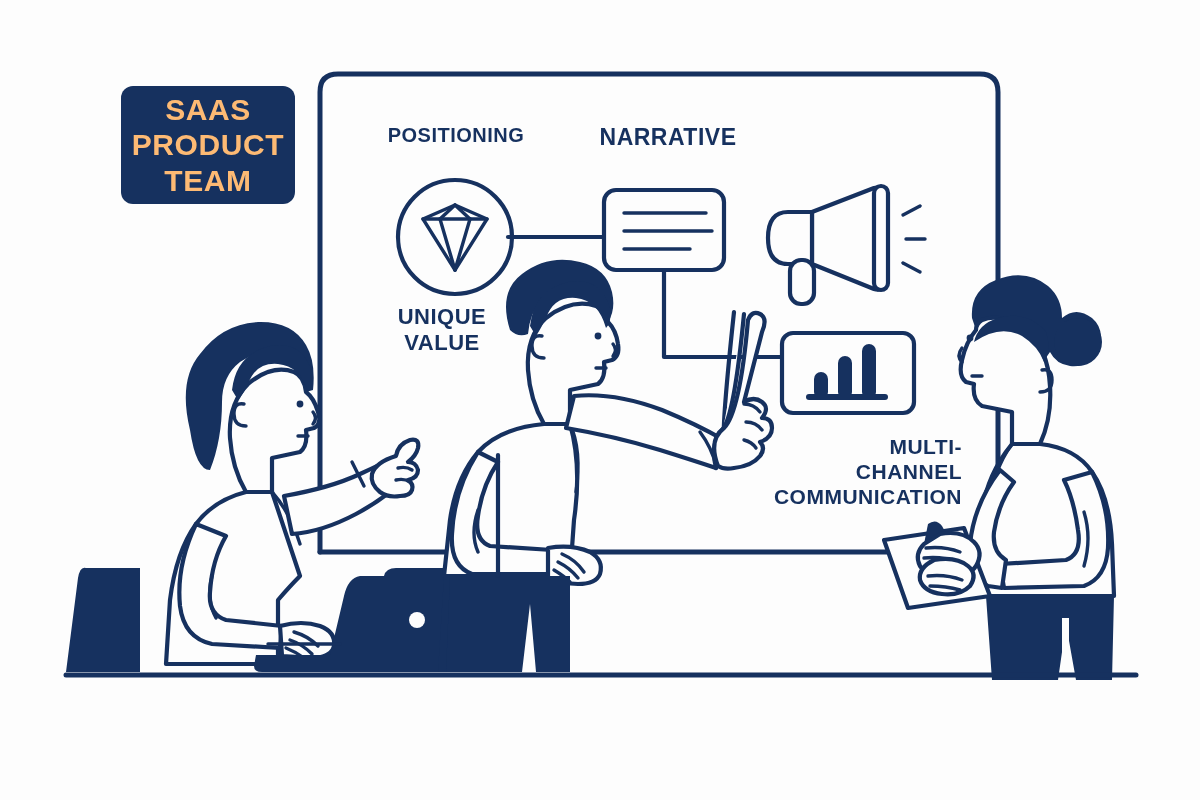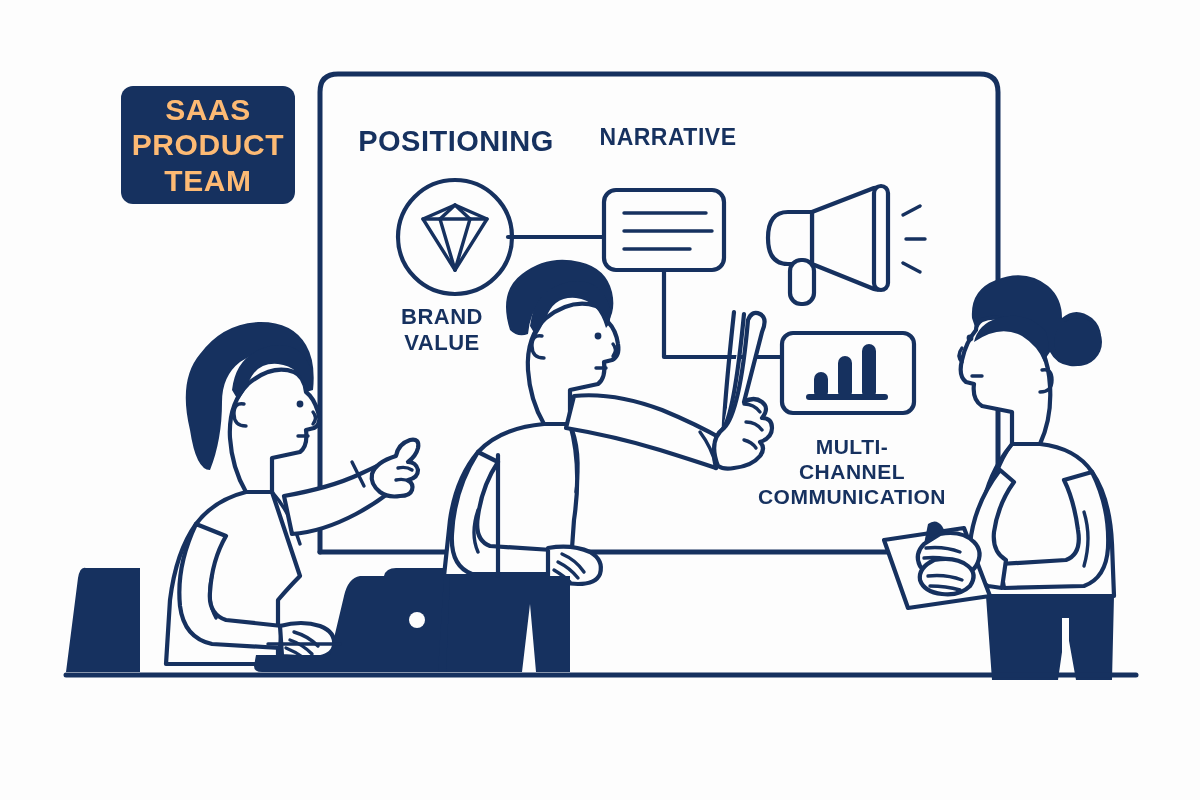--- a/index.html
+++ b/index.html
@@ -28,25 +28,25 @@
     border-radius:12px;
     color:#fdba74;
     font-weight:bold;
     font-size:30px;
     line-height:1.18;
     letter-spacing:.6px;
     display:flex;align-items:center;justify-content:center;
     text-align:center;
     white-space:pre-line;
   }
-  #lbl-positioning{left:356px;top:124px;width:200px;font-size:29px;}
+  #lbl-positioning{left:356px;top:124px;width:200px;font-size:20px;}
   #lbl-messaging{left:588px;top:124px;width:160px;font-size:23px;}
   #lbl-brand{left:788px;top:124px;width:165px;font-size:23px;}
   #lbl-unique{left:382px;top:304px;width:120px;font-size:22px;}
-  #lbl-multi{left:742px;top:435px;width:220px;font-size:21px;}
+  #lbl-multi{left:742px;top:435px;width:220px;font-size:21px;text-align:right;}
 </style>
 </head>
 <body>
 
 <div id="stage">
 
   <svg id="art" width="1200" height="800" viewBox="0 0 1200 800">
 
     <defs>
       <style>
@@ -266,20 +266,20 @@
 
   <div id="badge">SAAS
 PRODUCT
 TEAM</div>
 
   <div class="lbl" id="lbl-positioning">POSITIONING</div>
 
   <div class="lbl" id="lbl-messaging">NARRATIVE</div>
 
 
-  <div class="lbl" id="lbl-unique">BRAND
+  <div class="lbl" id="lbl-unique">UNIQUE
 VALUE</div>
 
   <div class="lbl" id="lbl-multi">MULTI-
 CHANNEL
 COMMUNICATION</div>
 
 </div>
 
 </body></html>

